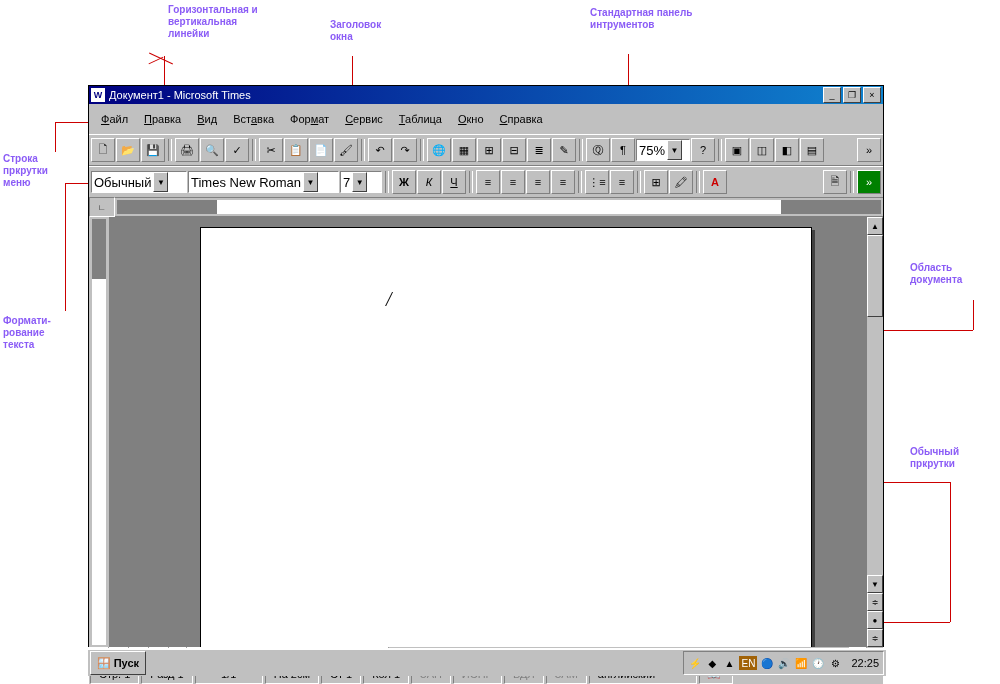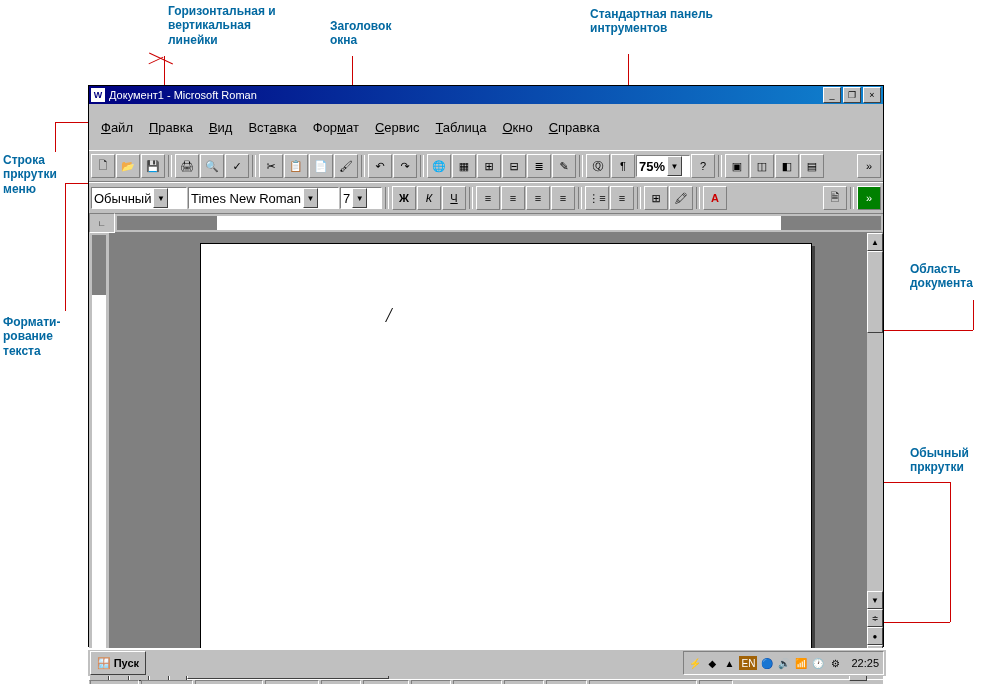--- a/index.html
+++ b/index.html
@@ -1,31 +1,31 @@
 <!DOCTYPE html>
 <html><head>
 <meta charset="utf-8">
 <style>
 body{margin:0;font-family:Arial,sans-serif;font-size:11px;background:#fff;width:1000px;height:684px;position:relative}
-.annotation{position:absolute;color:#0369a1;font-weight:bold;font-size:12px;line-height:1.2}
+.annotation{position:absolute;color:#8b5cf6;font-weight:bold;font-size:10px;line-height:1.2}
 .annotation-line{position:absolute;background:#c00}
 .window{position:absolute;left:88px;top:85px;width:794px;height:560px;background:#c0c0c0;border:1px solid #000}
 .titlebar{background:linear-gradient(to right,#000080,#1084d0);color:#fff;height:18px;display:flex;align-items:center;padding:0 2px;font-size:11px}
 .titlebar-icon{width:14px;height:14px;background:#fff;margin-right:4px;display:flex;align-items:center;justify-content:center;color:#000080;font-weight:bold;font-size:9px}
 .titlebar-btns{margin-left:auto;display:flex}
 .titlebar-btn{width:16px;height:14px;background:#c0c0c0;border:1px solid;border-color:#fff #404040 #404040 #fff;margin-left:2px;font-size:9px;display:flex;align-items:center;justify-content:center;color:#000}
-.menubar{background:#c0c0c0;height:20px;display:flex;align-items:center;padding:13px 4px;font-size:13px}
+.menubar{background:#c0c0c0;height:20px;display:flex;align-items:center;padding:5px 4px;font-size:11px}
 .menubar span{padding:2px 8px;cursor:pointer}
 .menubar span u{text-decoration:underline}
 .toolbar{background:#c0c0c0;height:26px;display:flex;align-items:center;padding:2px;border-top:1px solid #fff;border-bottom:1px solid #808080;gap:1px}
 .tbtn{width:22px;height:22px;background:#c0c0c0;border:1px solid;border-color:#fff #808080 #808080 #fff;display:flex;align-items:center;justify-content:center;font-size:11px;cursor:pointer}
 .tsep{width:2px;height:22px;border-left:1px solid #808080;border-right:1px solid #fff;margin:0 2px}
 .combo{height:20px;background:#fff;border:1px solid;border-color:#808080 #fff #fff #808080;display:flex;align-items:center;padding:0 2px;font-size:13px}
 .combo-arrow{width:13px;height:18px;background:#c0c0c0;border:1px solid;border-color:#fff #404040 #404040 #fff;display:flex;align-items:center;justify-content:center;font-size:8px;margin-left:2px}
-.zoom-combo{width:48px;font-weight:bold}
+.zoom-combo{width:48px;font-weight:normal}
 .ruler-h{background:#c0c0c0;height:18px;display:flex;align-items:center;font-size:8px;position:relative;border-bottom:1px solid #808080}
 .ruler-corner{width:24px;height:18px;background:#c0c0c0;border:1px solid;border-color:#808080 #fff #fff #808080;display:flex;align-items:center;justify-content:center}
 .ruler-track{flex:1;height:14px;background:#808080;position:relative;margin:0 2px}
 .ruler-white{position:absolute;left:100px;right:100px;top:0;bottom:0;background:#fff}
 .doc-area{display:flex;height:430px}
 .ruler-v{width:20px;background:#c0c0c0;border-right:1px solid #808080;position:relative}
 .ruler-v-track{position:absolute;left:3px;top:2px;width:14px;bottom:2px;background:#808080}
 .ruler-v-white{position:absolute;top:60px;bottom:0;left:0;right:0;background:#fff}
 .canvas{flex:1;background:#808080;position:relative;overflow:hidden}
 .page{position:absolute;left:90px;top:10px;width:610px;height:540px;background:#fff;border:1px solid #000;box-shadow:3px 3px 0 #404040}
@@ -79,21 +79,21 @@
 <div class="annotation-line" style="left:65px;top:183px;width:28px;height:1px"></div>
 <div class="annotation-line" style="left:675px;top:330px;width:298px;height:1px"></div>
 <div class="annotation-line" style="left:973px;top:300px;width:1px;height:30px"></div>
 <div class="annotation-line" style="left:950px;top:482px;width:1px;height:140px"></div>
 <div class="annotation-line" style="left:872px;top:622px;width:78px;height:1px"></div>
 <div class="annotation-line" style="left:870px;top:482px;width:80px;height:1px"></div>
 
 <div class="window">
   <div class="titlebar">
     <div class="titlebar-icon">W</div>
-    <span>Документ1 - Microsoft Roman</span>
+    <span>Документ1 - Microsoft Times</span>
     <div class="titlebar-btns">
       <div class="titlebar-btn">_</div>
       <div class="titlebar-btn">❐</div>
       <div class="titlebar-btn">×</div>
     </div>
   </div>
 
   <div class="menubar">
     <span><u>Ф</u>айл</span>
     <span><u>П</u>равка</span>

